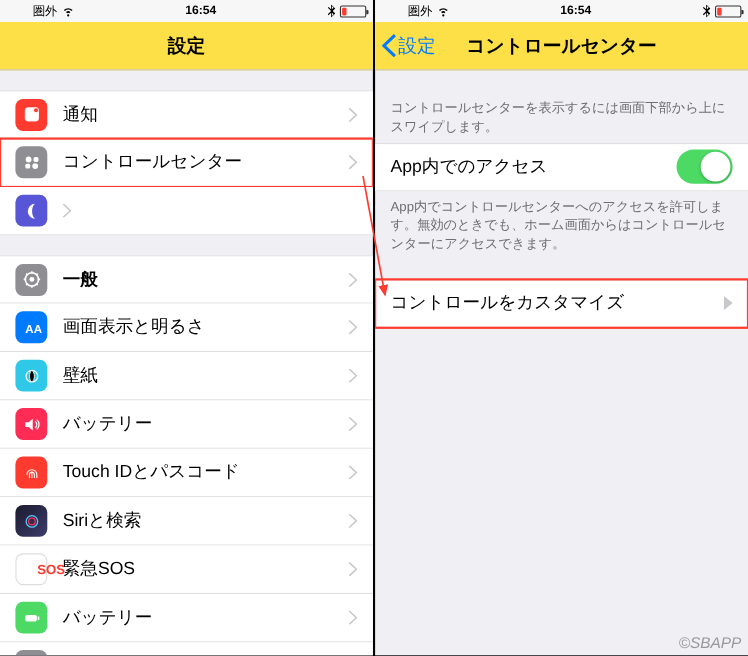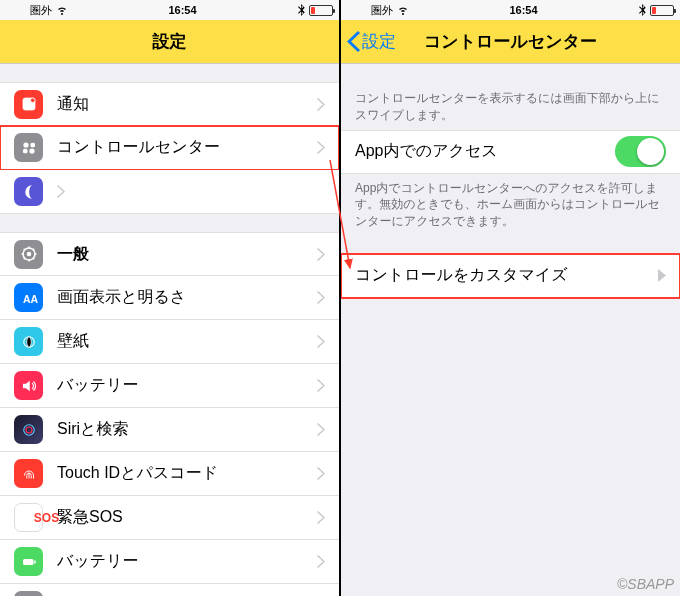--- a/index.html
+++ b/index.html
@@ -158,38 +158,38 @@
                 <path fill="#fff" d="M4 9v6h4l5 4V5L8 9H4z"></path>
                 <path stroke="#fff" stroke-width="1.5" fill="none" d="M16 8a5 5 0 010 8M18 6a8 8 0 010 12"></path>
               </svg>
             </div>
             <span class="label">バッテリー</span>
             <svg class="chev" viewBox="0 0 8 13">
               <path fill="#c7c7cc" d="M0 1l6 5.5L0 12l1 1 7-6.5L1 0z"></path>
             </svg>
           </div>
           <div class="cell">
+            <div class="icon ic-touchid">
+              <svg viewBox="0 0 24 24">
+                <path fill="none" stroke="#fff" stroke-width="1.3" d="M6 14a6 6 0 0112 0v4M9 18v-4a3 3 0 016 0v4M12 10v8"></path>
+              </svg>
+            </div>
+            <span class="label">Touch IDとパスコード</span>
+            <svg class="chev" viewBox="0 0 8 13">
+              <path fill="#c7c7cc" d="M0 1l6 5.5L0 12l1 1 7-6.5L1 0z"></path>
+            </svg>
+          </div>
+          <div class="cell">
             <div class="icon ic-siri">
               <svg viewBox="0 0 24 24">
                 <circle cx="12" cy="12" r="7" fill="none" stroke="#5ac8fa" stroke-width="1.5"></circle>
                 <circle cx="12" cy="12" r="4" fill="none" stroke="#ff2d55" stroke-width="1.5"></circle>
               </svg>
             </div>
             <span class="label">Siriと検索</span>
-            <svg class="chev" viewBox="0 0 8 13">
-              <path fill="#c7c7cc" d="M0 1l6 5.5L0 12l1 1 7-6.5L1 0z"></path>
-            </svg>
-          </div>
-          <div class="cell">
-            <div class="icon ic-touchid">
-              <svg viewBox="0 0 24 24">
-                <path fill="none" stroke="#fff" stroke-width="1.3" d="M6 14a6 6 0 0112 0v4M9 18v-4a3 3 0 016 0v4M12 10v8"></path>
-              </svg>
-            </div>
-            <span class="label">Touch IDとパスコード</span>
             <svg class="chev" viewBox="0 0 8 13">
               <path fill="#c7c7cc" d="M0 1l6 5.5L0 12l1 1 7-6.5L1 0z"></path>
             </svg>
           </div>
           <div class="cell">
             <div class="icon ic-sos">
               <span>SOS</span>
             </div>
             <span class="label">緊急SOS</span>
             <svg class="chev" viewBox="0 0 8 13">

